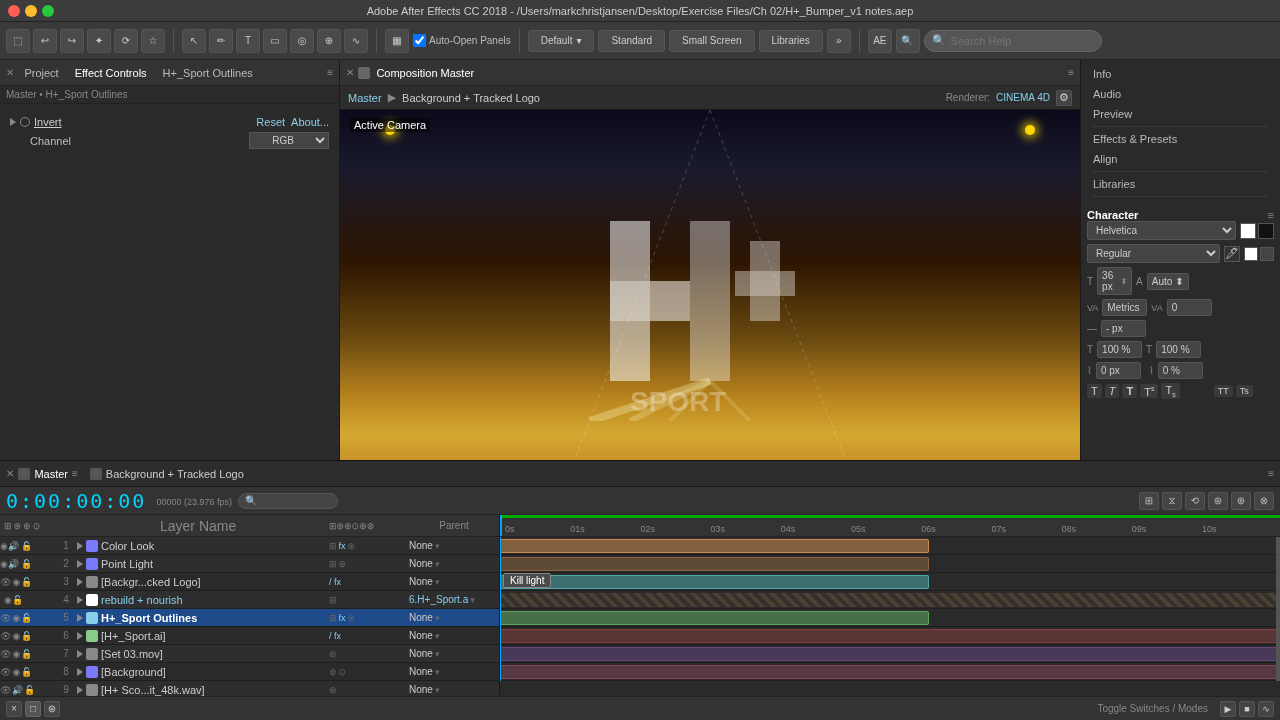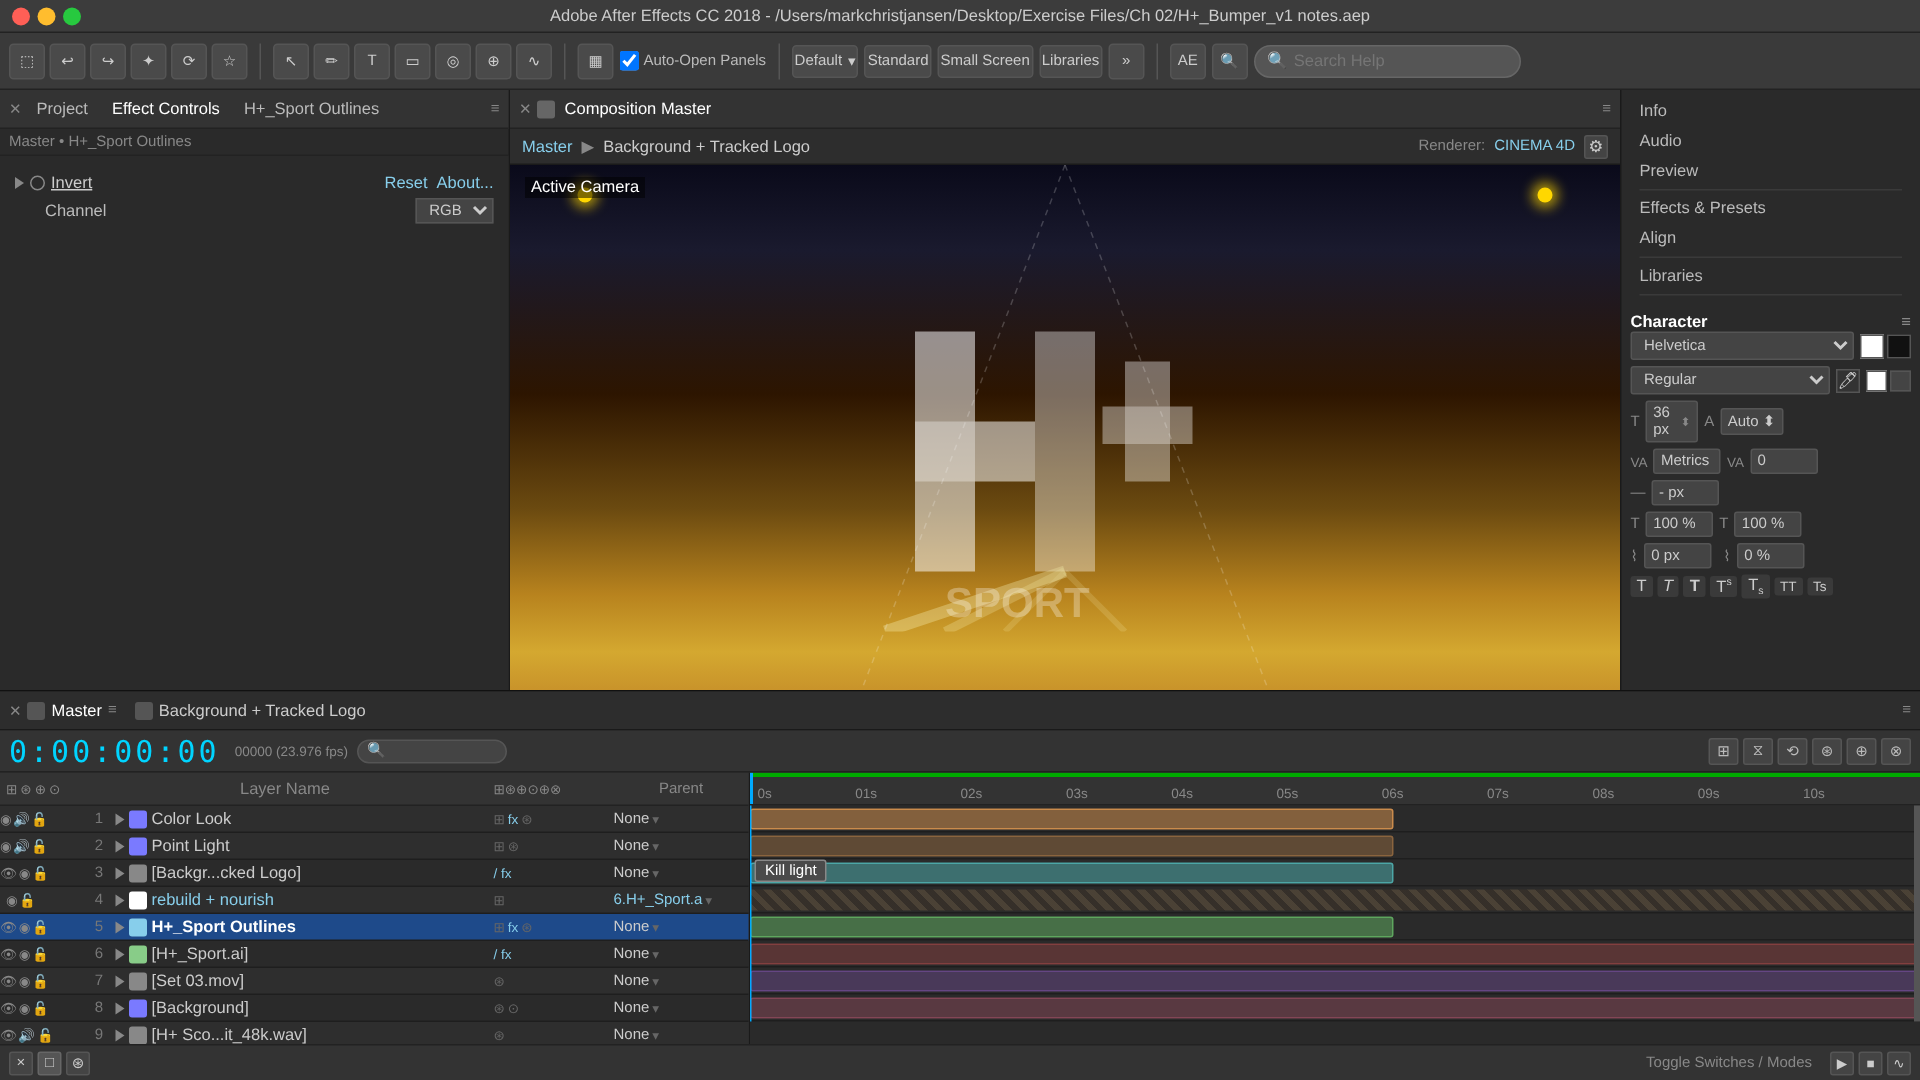--- a/index.html
+++ b/index.html
@@ -25,21 +25,21 @@
     .toolbar-section { display: flex; align-items: center; gap: 3px; }
     .toolbar-sep { width: 1px; height: 24px; background: #555; margin: 0 4px; }
     .toolbar-btn {
       height: 24px; min-width: 24px; background: #4a4a4a; border: 1px solid #555;
       border-radius: 3px; color: #ccc; font-size: 10px; display: flex; align-items: center;
       justify-content: center; cursor: pointer; padding: 0 4px;
     }
     .toolbar-checkbox { display: flex; align-items: center; gap: 3px; font-size: 10px; color: #bbb; }
     .toolbar-dropdown {
       height: 22px; background: #4a4a4a; border: 1px solid #555; border-radius: 3px;
-      color: #ccc; font-size: 10px; padding: 0 1px; display: flex; align-items: center; gap: 4px; cursor: pointer;
+      color: #ccc; font-size: 10px; padding: 0 12px; display: flex; align-items: center; gap: 4px; cursor: pointer;
     }
     .search-box {
       height: 22px; background: #555; border: 1px solid #666; border-radius: 11px;
       display: flex; align-items: center; padding: 0 8px; gap: 4px; min-width: 150px;
     }
     .search-box input { background: transparent; border: none; outline: none; color: #ccc; font-size: 11px; width: 100%; }
 
     
     .main-layout { display: flex; height: calc(720px - 22px - 38px); }
 
@@ -50,21 +50,21 @@
     .panel-close { font-size: 10px; color: #888; cursor: pointer; }
     .panel-menu { font-size: 10px; color: #888; cursor: pointer; margin-left: auto; }
 
     
     .effect-controls { flex: 1; overflow-y: auto; background: #2a2a2a; padding: 4px; }
     .effect-controls-top { padding: 6px; }
     .ec-row { display: flex; align-items: center; justify-content: space-between; padding: 2px 0; }
     .ec-actions { display: flex; gap: 6px; }
     .ec-action { font-size: 11px; color: #87ceeb; cursor: pointer; }
     .ec-field { display: flex; align-items: center; gap: 4px; }
-    .ec-select { background: #444; border: 1px solid #555; color: #ccc; font-size: 10px; padding: 1px 4px; text-align: center; }
+    .ec-select { background: #444; border: 1px solid #555; color: #ccc; font-size: 10px; padding: 1px 18px; text-align: center; }
     .ec-percent { font-size: 11px; color: #ccc; }
     .triangle { width: 0; height: 0; border-top: 4px solid transparent; border-bottom: 4px solid transparent; border-left: 6px solid #888; cursor: pointer; }
     .circle-icon { width: 10px; height: 10px; border-radius: 50%; border: 1px solid #888; display: inline-block; }
 
     
     .center-panel { flex: 1; background: #1e1e1e; display: flex; flex-direction: column; }
     .comp-header { height: 26px; background: #333; border-bottom: 1px solid #222; display: flex; align-items: center; padding: 0 6px; gap: 4px; }
     .comp-viewer { flex: 1; position: relative; background: #111; overflow: hidden; }
     .comp-viewer-label { position: absolute; top: 8px; left: 10px; font-size: 11px; color: #fff; background: rgba(0,0,0,0.5); padding: 1px 4px; }
     .comp-preview { width: 100%; height: 100%; position: relative; }
@@ -432,21 +432,21 @@
           <span>0 %</span>
         </div>
       </div>
 
       <div class="char-T-row">
         <div class="char-T-btn">T</div>
         <div class="char-T-btn" style="font-style:italic;">T</div>
         <div class="char-T-btn" style="font-weight:bold;">T</div>
         <div class="char-T-btn">T<sup style="font-size:7px;">s</sup></div>
         <div class="char-T-btn">T<sub style="font-size:7px;">s</sub></div>
-        <div class="char-T-btn" style="font-size:9px;">TT</div>
+        <div class="char-T-btn" style="font-size:9px;margin-left:31px;">TT</div>
         <div class="char-T-btn" style="font-size:9px;">Ts</div>
       </div>
     </div>
   </div>
 </div>
 
 <div class="bottom-area">
 
   <div style="height:26px;background:#2d2d2d;display:flex;align-items:center;padding:0 6px;gap:4px;border-bottom:1px solid #1a1a1a;">
     <span style="font-size:10px;color:#888;cursor:pointer;">✕</span>
@@ -479,21 +479,21 @@
     <div class="layer-list">
 
       <div class="layer-cols-header">
         <div style="display:flex;align-items:center;width:80px;flex-shrink:0;padding-left:4px;gap:2px;">
           <span style="font-size:9px;color:#888;">⊞</span>
           <span style="font-size:9px;color:#888;">⊛</span>
           <span style="font-size:9px;color:#888;">⊕</span>
           <span style="font-size:9px;color:#888;">⊙</span>
         </div>
         <div class="lch-name">
-          <span style="font-size:11px;color:#888;">Layer Name</span>
+          <span style="font-size:14px;color:#888;">Layer Name</span>
         </div>
         <div style="width:80px;display:flex;gap:2px;align-items:center;">
           <span style="font-size:9px;color:#888;">⊞⊛⊕⊙⊕⊗</span>
         </div>
         <div class="lch-parent">
           <span style="font-size:10px;color:#888;">Parent</span>
         </div>
       </div>
 
       <div class="layer-row" style="background:#2e2e2e;">

